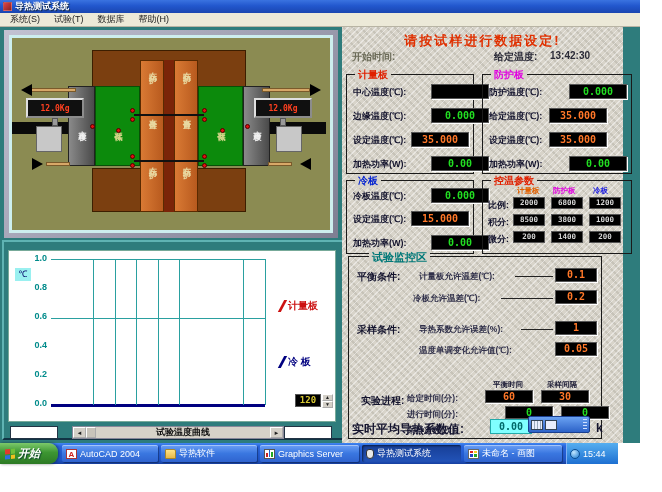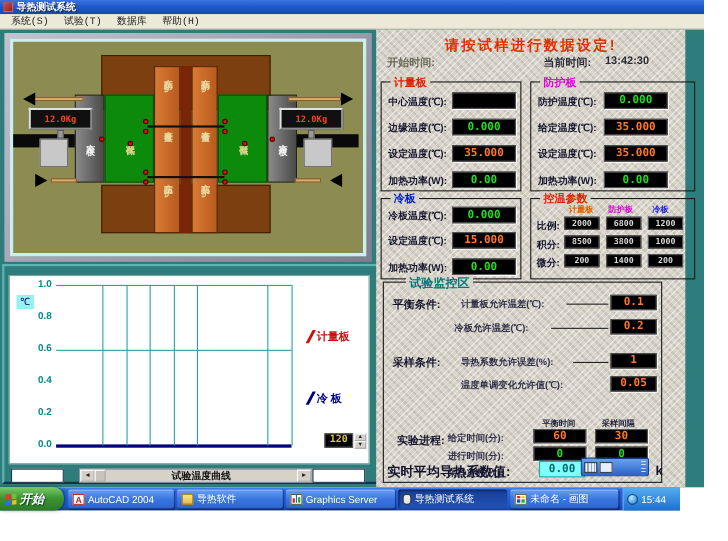--- a/index.html
+++ b/index.html
@@ -8,21 +8,21 @@
   #screen { position:relative; width:662px; height:492px; background:#fff; overflow:hidden; }
 
   
   #titlebar { left:0; top:0; width:640px; height:13px;
     background:linear-gradient(180deg,#3a73e0 0%,#2257cd 45%,#1a46b0 100%);
     display:flex; align-items:center; padding:0 3px; }
   #titlebar .ttl { color:#fff; font-size:9px; font-weight:bold; text-shadow:1px 1px 1px #123; }
   #app-ico { width:9px; height:9px; margin-right:3px; background:linear-gradient(135deg,#d44,#822); border:1px solid #fff3; }
   #menubar { left:0; top:13px; width:640px; height:14px; background:#ece9d8; border-bottom:1px solid #b8b4a4;
     display:flex; align-items:center; gap:2px; padding-left:4px; }
-  #menubar .mi { font-size:9px; color:#222; padding:14px 6px; cursor:default;font-family:Liberation Mono, monospace; }
+  #menubar .mi { font-size:9px; color:#222; padding:14px 6px; cursor:default; }
   #client { left:0; top:27px; width:640px; height:416px; background:#2e7c7c; }
 
   
   #dg-panel { left:4px; top:3px; width:334px; height:208px;
     background:linear-gradient(135deg,#c2c2d2,#7e7e92); padding:5px; }
   #dg-inner { width:100%; height:100%; border:3px solid #cdeeee; background:#8b8b52; position:relative; }
   .dgb { position:absolute; }
   .brown { background:#7b3f10; border:1px solid #3c1e00; }
   .orange-col { background:linear-gradient(90deg,#d97a34,#b85a1e); border:1px solid #5a2a00; }
   .gap-col { background:#7a2408; }
@@ -66,21 +66,21 @@
     background-image:repeating-linear-gradient(135deg,rgba(255,255,255,.45) 0 1px,transparent 1px 4px),
                      repeating-linear-gradient(45deg,rgba(120,118,105,.18) 0 2px,transparent 2px 6px); }
   #rp-header { left:0; top:5px; width:100%; text-align:center; font-size:13px; font-weight:bold; color:#e03000; letter-spacing:2px; }
   .timelbl { font-size:10px; font-weight:bold; }
   .grp { position:absolute; border:1px solid #1a1a1a; }
   .grp-title { position:absolute; top:-7px; left:8px; background:#d8d4ca; padding:0 3px; font-size:10px; font-weight:bold; }
   .t-red { color:#e02000; } .t-mag { color:#e000e0; } .t-blue { color:#0020d0; } .t-teal { color:#007878; }
   .lbl { position:absolute; font-size:9px; font-weight:bold; color:#14142e; white-space:nowrap; }
   .disp { position:absolute; background:#000; border:1px solid #555; box-shadow:1px 1px 0 #fff;
     font:bold 10px "DejaVu Sans Mono",monospace; text-align:center; line-height:13px; }
-  .v-green { color:#22dd22; } .v-orange { color:#ff7728; }
+  .v-green { color:#22dd22;margin-left:20px; } .v-orange { color:#ff7728; }
   .pid-cell { position:absolute; background:#000; border:1px solid #555; color:#d8d8d8;
     font:bold 7.5px "DejaVu Sans Mono",monospace; text-align:center; line-height:10px; }
   .pid-h { position:absolute; font-size:7.5px; font-weight:bold; }
   .dashln { position:absolute; border-top:1px solid #222; }
   .mini { font-size:8.5px; color:#30304a; font-weight:bold; }
   .gray0 { position:absolute; font:bold 8px "DejaVu Sans Mono",monospace; color:#8a8a96; }
 
   
   #taskbar { left:0; top:443px; width:618px; height:21px;
     background:linear-gradient(180deg,#4187f2 0%,#2a66dd 15%,#1f55c8 80%,#17409e 100%); }
@@ -236,21 +236,21 @@
         <span id="sb-thumb"></span>
         <span id="sb-label">试验温度曲线</span>
         <span class="sb-btn">►</span>
       </div>
       <div class="wbox" style="left:280px;top:184px;width:48px;height:13px;"></div>
     </div>
 
     <div id="right-panel" class="abs">
       <div id="rp-header" class="abs">请按试样进行数据设定!</div>
       <span class="timelbl abs" style="left:10px;top:23px;color:#6b6b58;">开始时间:</span>
-      <span class="timelbl abs" style="left:152px;top:23px;color:#2b2b38;">当前时间:</span>
+      <span class="timelbl abs" style="left:152px;top:23px;color:#2b2b38;">给定温度:</span>
       <span class="timelbl abs" style="left:208px;top:23px;color:#2b2b38;">13:42:30</span>
 
       <div class="grp" style="left:4px;top:47px;width:128px;height:100px;">
         <span class="grp-title t-red">计量板</span>
         <span class="lbl" style="left:6px;top:11px;">中心温度(℃):</span>
         <span class="disp v-green" style="left:64px;top:9px;width:58px;height:15px;"></span>
         <span class="lbl" style="left:6px;top:35px;">边缘温度(℃):</span>
         <span class="disp v-green" style="left:64px;top:33px;width:58px;height:15px;">0.000</span>
         <span class="lbl" style="left:6px;top:59px;">设定温度(℃):</span>
         <span class="disp v-orange" style="left:64px;top:57px;width:58px;height:15px;">35.000</span>

